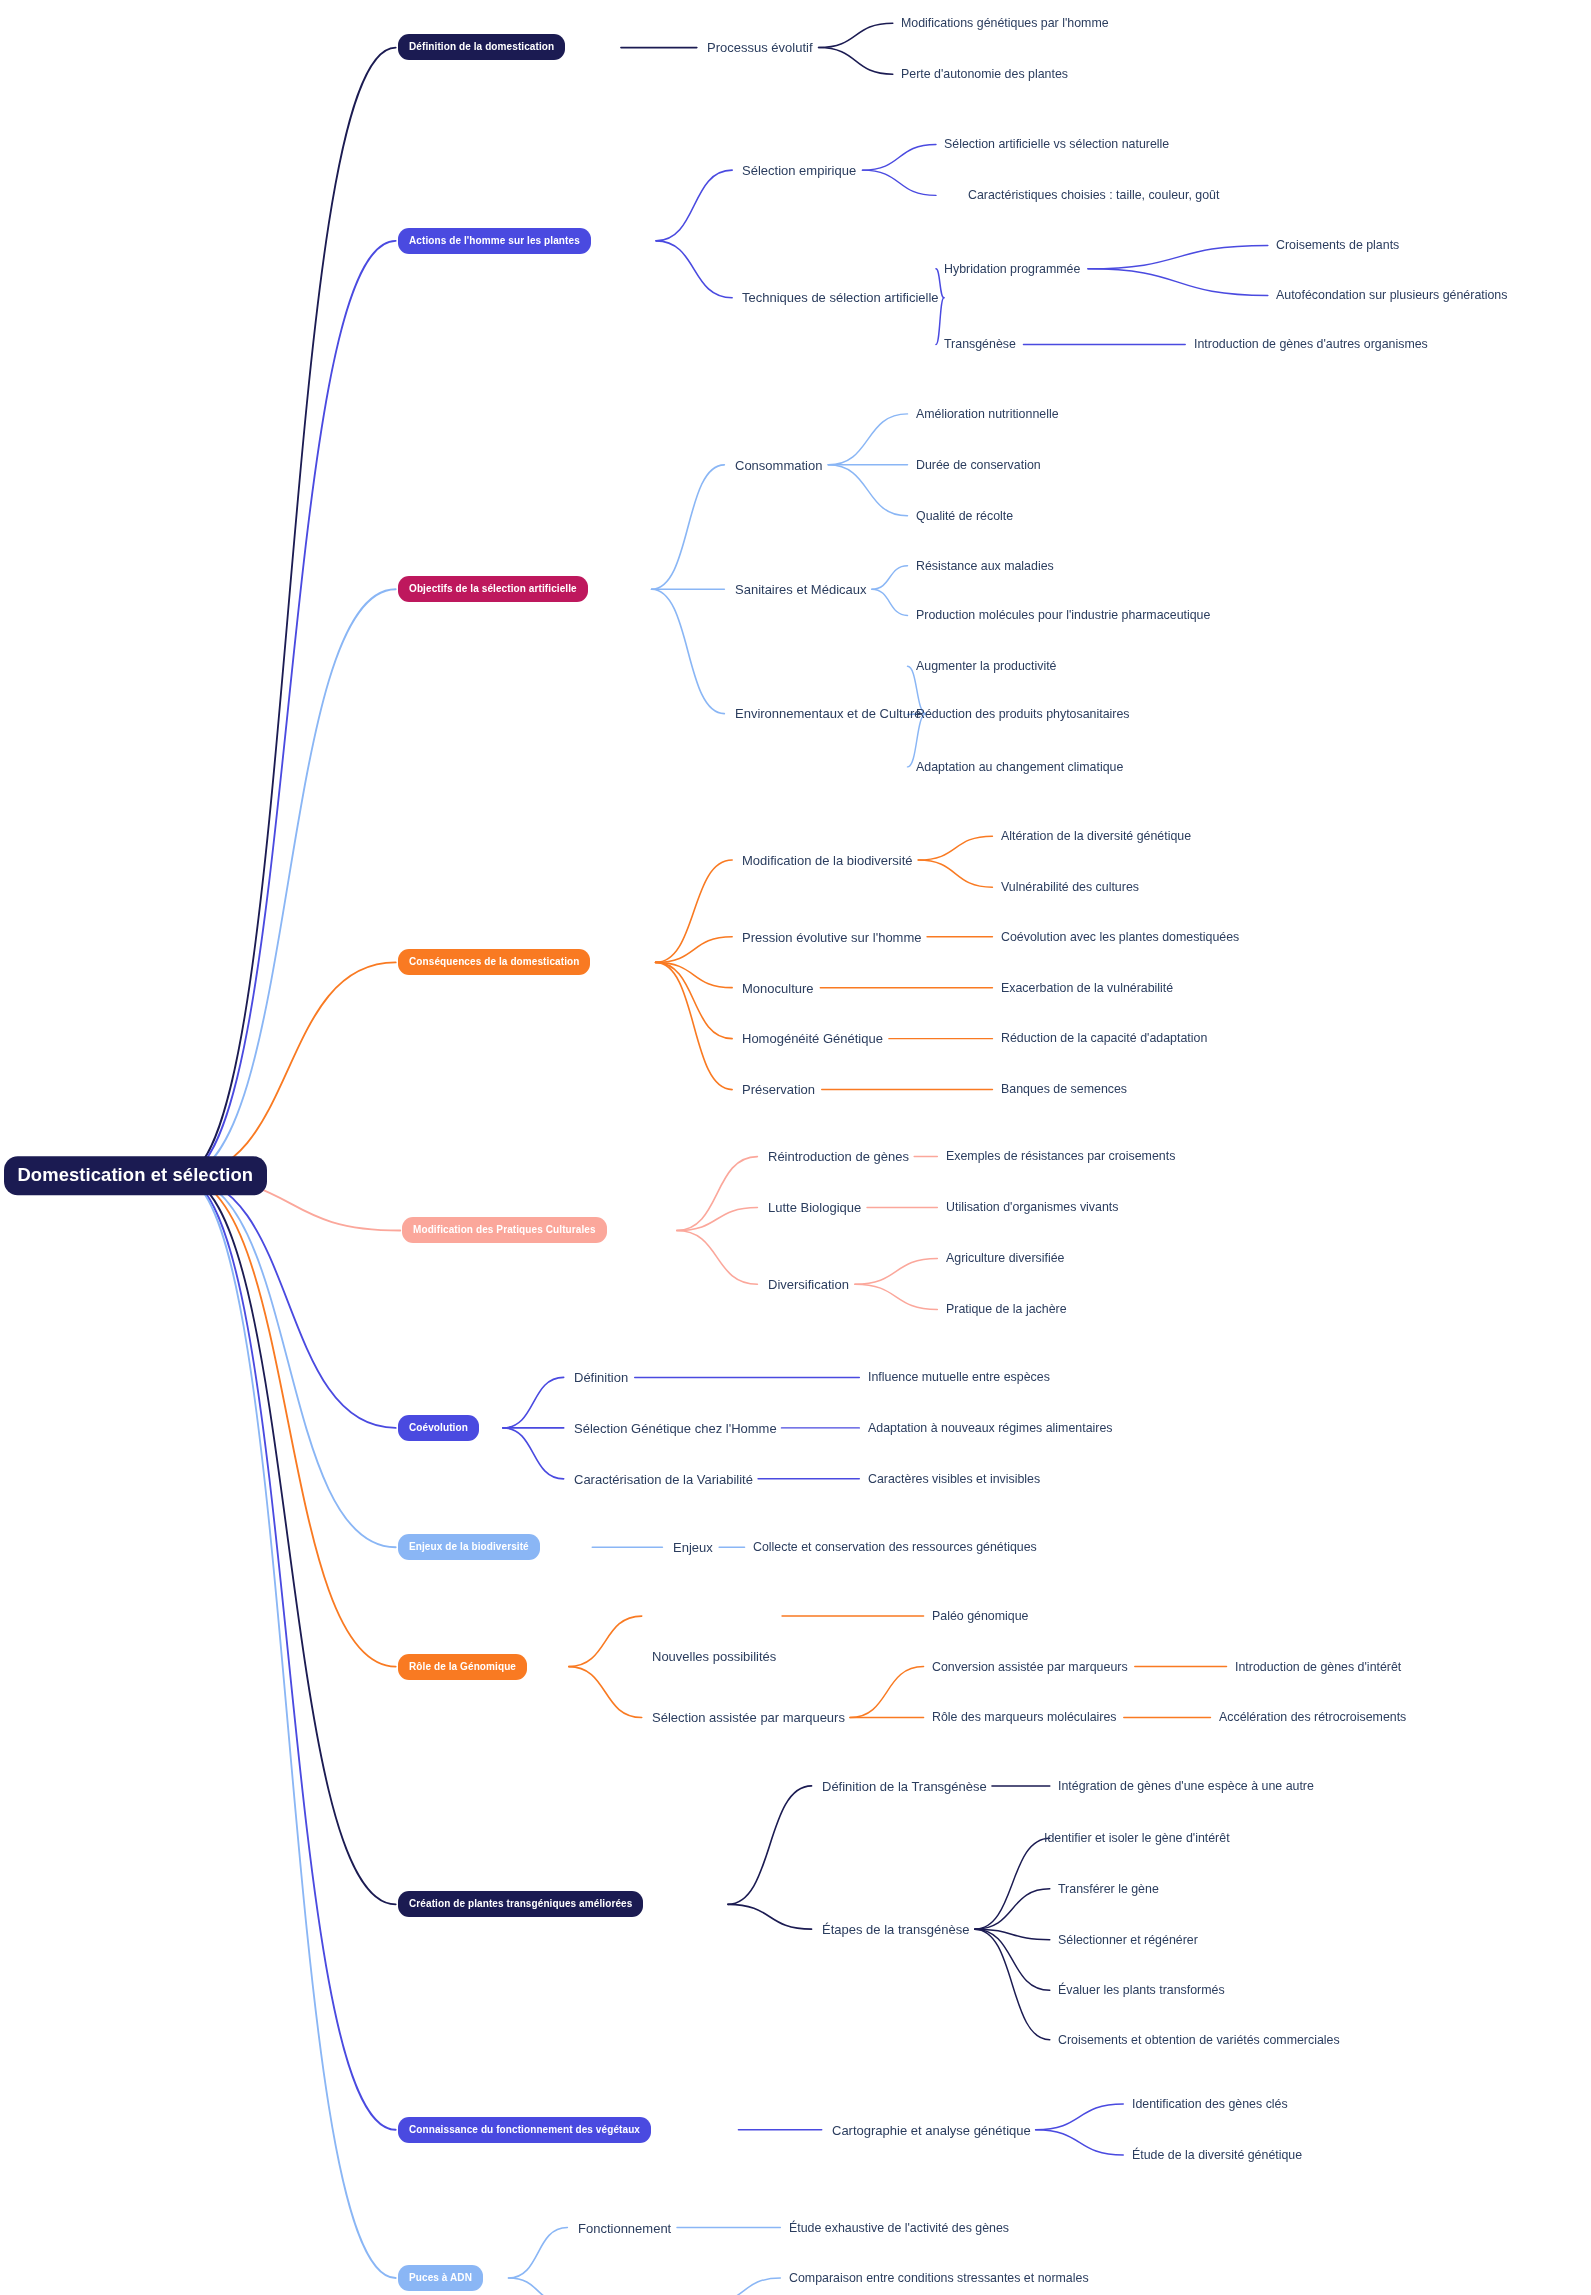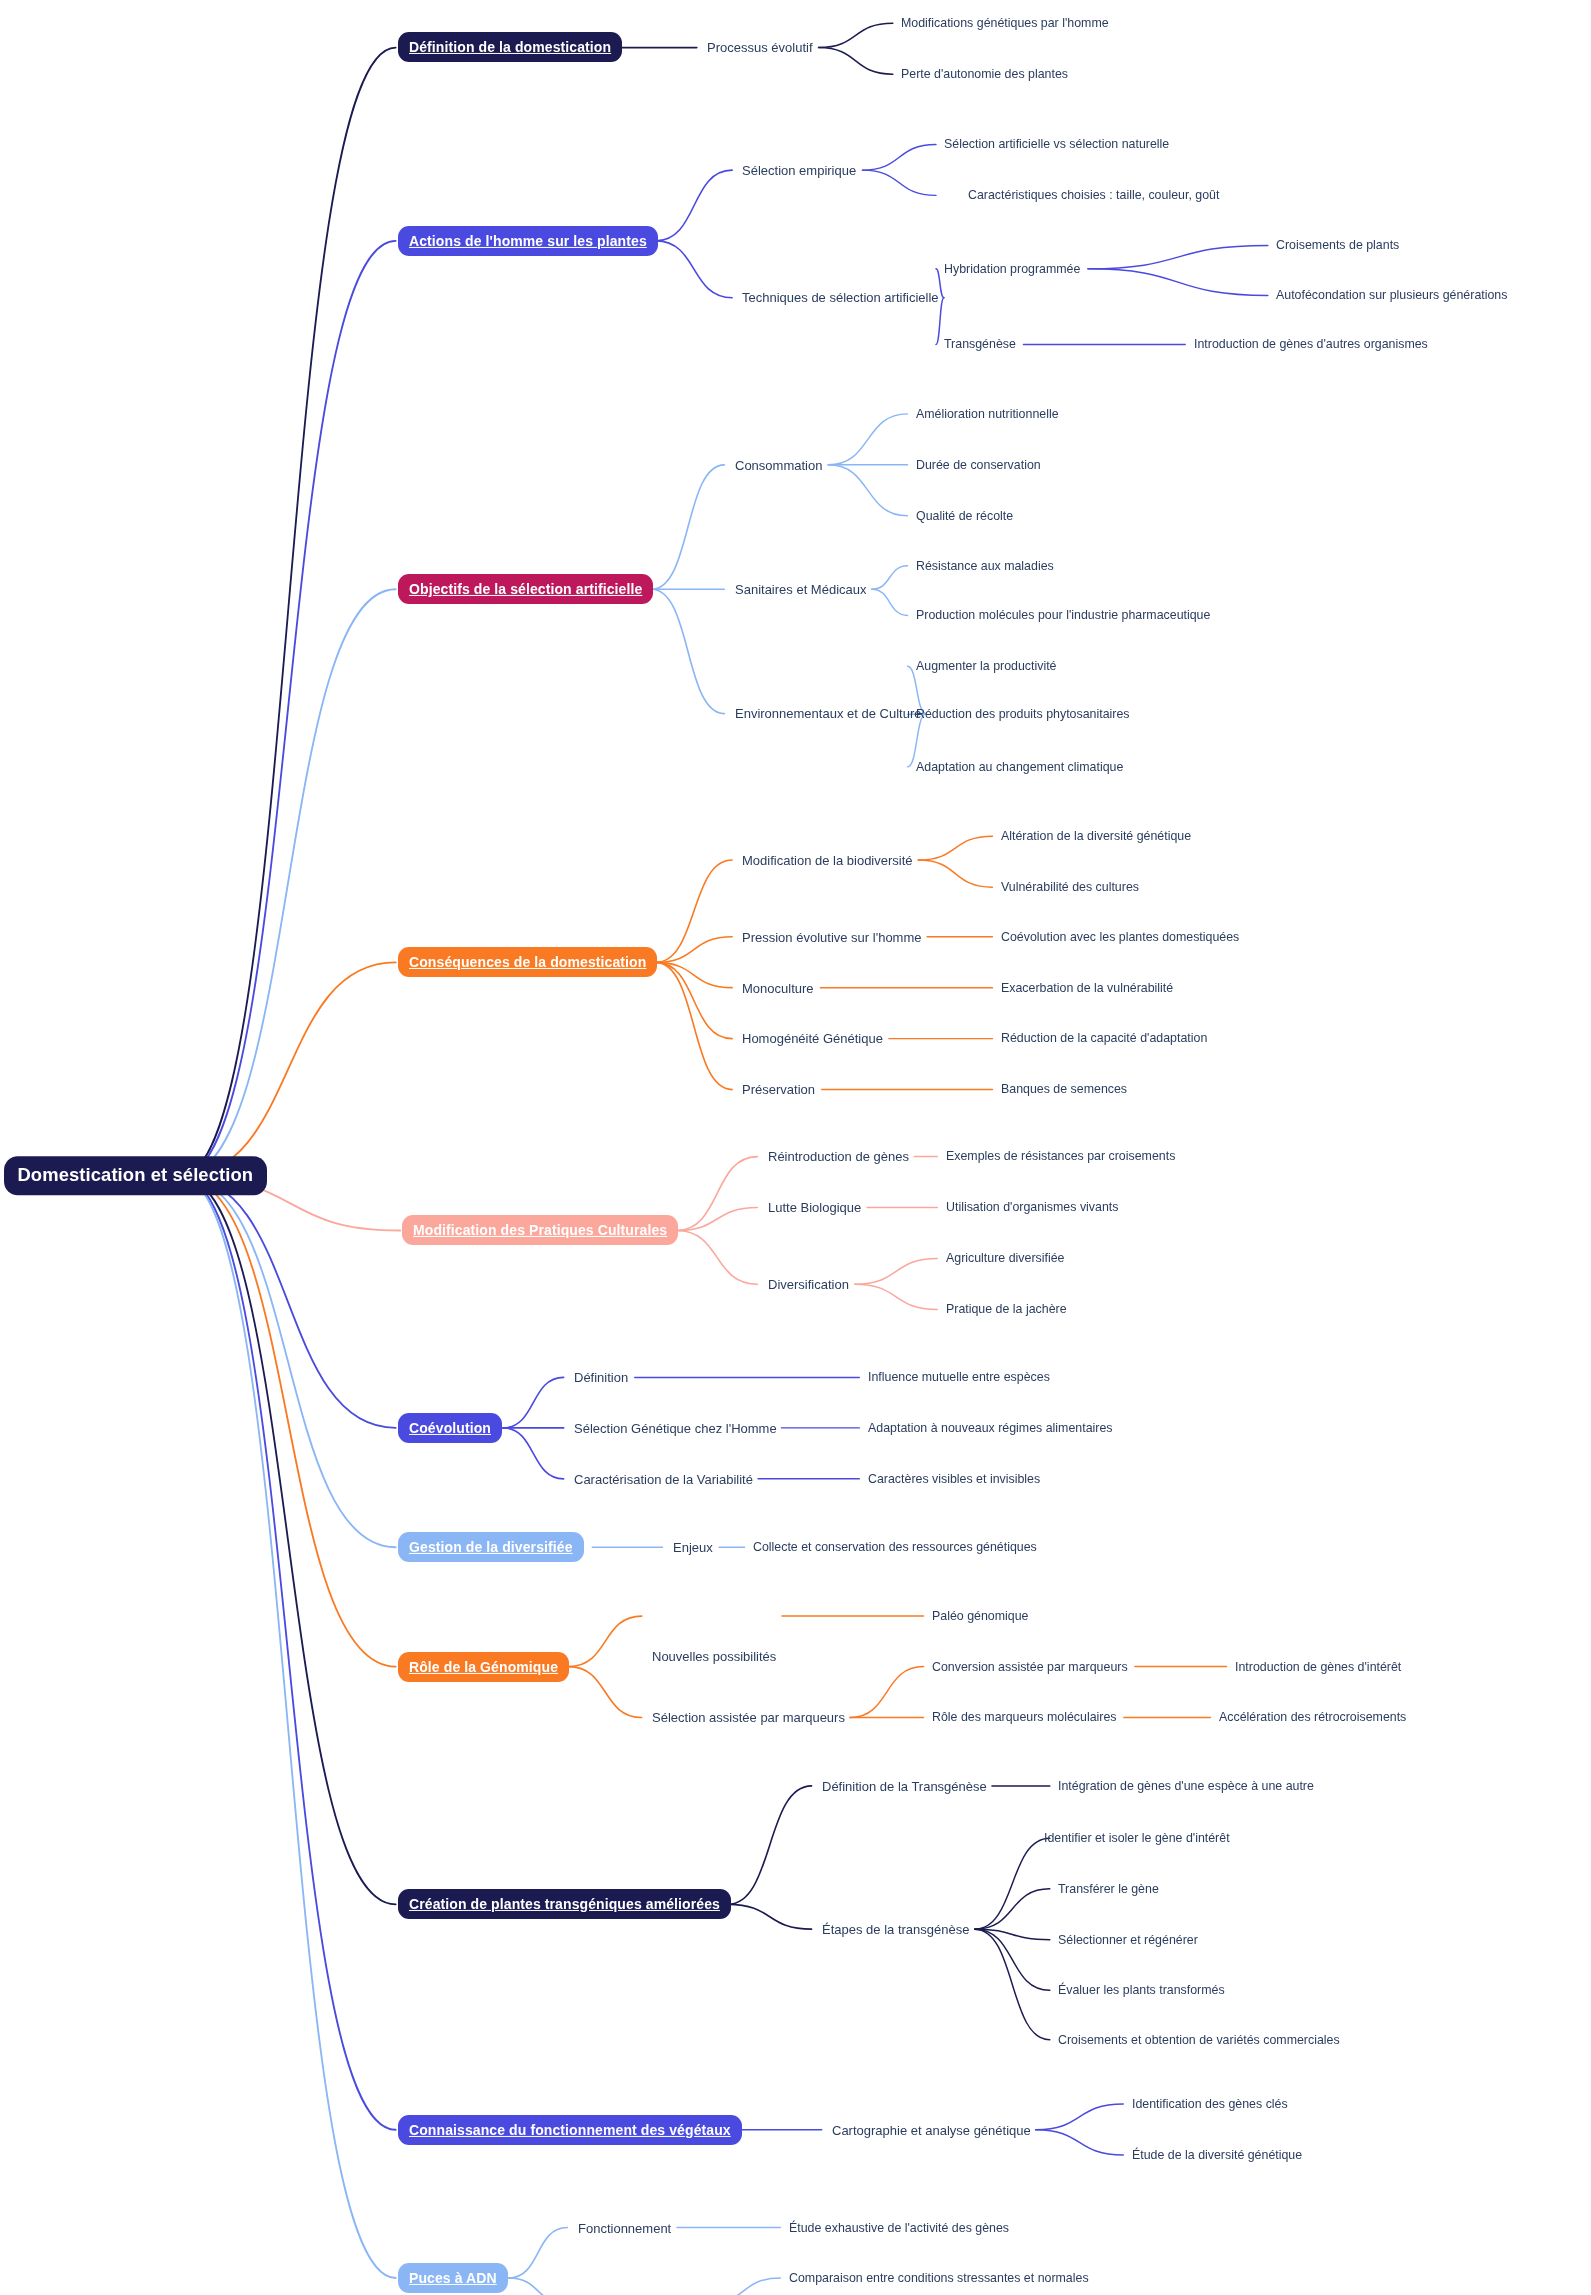--- a/index.html
+++ b/index.html
@@ -22,24 +22,23 @@
     line-height:1;
     letter-spacing:0.1px;
     transform:translateY(-50%);
   }
   .root.pill{
     font-size:18.4px;
     padding:10px 13.8px 11px 13.8px;
     border-radius:13.8px;
   }
   .lvl1.pill{
-    font-size:14px;
+    font-size:10px;
     padding:7.8px 11px 8.3px 11px;
     border-radius:11px;
-    text-decoration:underline;
   }
 
   
   .txt{
     color:#2b3d5e;
     font-weight:400;
     line-height:1;
     transform:translateY(-50%);
     font-size:12.4px;
   }
@@ -183,21 +182,21 @@
       <div class="node txt lvl2" style="left: 768px; top: 1284px;">Diversification</div>
       <div class="node txt lvl3" style="left: 946px; top: 1258px;">Agriculture diversifiée</div>
       <div class="node txt lvl3" style="left: 946px; top: 1309px;">Pratique de la jachère</div>
       <div class="node pill lvl1" style="left: 398px; top: 1428px; background: rgb(74, 74, 224);">Coévolution</div>
       <div class="node txt lvl2" style="left: 574px; top: 1377px;">Définition</div>
       <div class="node txt lvl3" style="left: 868px; top: 1377px;">Influence mutuelle entre espèces</div>
       <div class="node txt lvl2" style="left: 574px; top: 1428px;">Sélection Génétique chez l'Homme</div>
       <div class="node txt lvl3" style="left: 868px; top: 1428px;">Adaptation à nouveaux régimes alimentaires</div>
       <div class="node txt lvl2" style="left: 574px; top: 1479px;">Caractérisation de la Variabilité</div>
       <div class="node txt lvl3" style="left: 868px; top: 1479px;">Caractères visibles et invisibles</div>
-      <div class="node pill lvl1" style="left: 398px; top: 1547px; background: rgb(138, 182, 245);">Gestion de la diversifiée</div>
+      <div class="node pill lvl1" style="left: 398px; top: 1547px; background: rgb(138, 182, 245);">Enjeux de la biodiversité</div>
       <div class="node txt lvl2" style="left: 673px; top: 1547px;">Enjeux</div>
       <div class="node txt lvl3" style="left: 753px; top: 1547px;">Collecte et conservation des ressources génétiques</div>
       <div class="node pill lvl1" style="left: 398px; top: 1667px; background: rgb(249, 122, 34);">Rôle de la Génomique</div>
       <div class="node txt lvl2" style="left: 652px; top: 1616px; margin-top: 40px;">Nouvelles possibilités</div>
       <div class="node txt lvl3" style="left: 932px; top: 1616px;">Paléo génomique</div>
       <div class="node txt lvl2" style="left: 652px; top: 1717px;">Sélection assistée par marqueurs</div>
       <div class="node txt lvl3" style="left: 932px; top: 1667px;">Conversion assistée par marqueurs</div>
       <div class="node txt lvl3" style="left: 1235px; top: 1667px;">Introduction de gènes d'intérêt</div>
       <div class="node txt lvl3" style="left: 932px; top: 1717px;">Rôle des marqueurs moléculaires</div>
       <div class="node txt lvl3" style="left: 1219px; top: 1717px;">Accélération des rétrocroisements</div>

